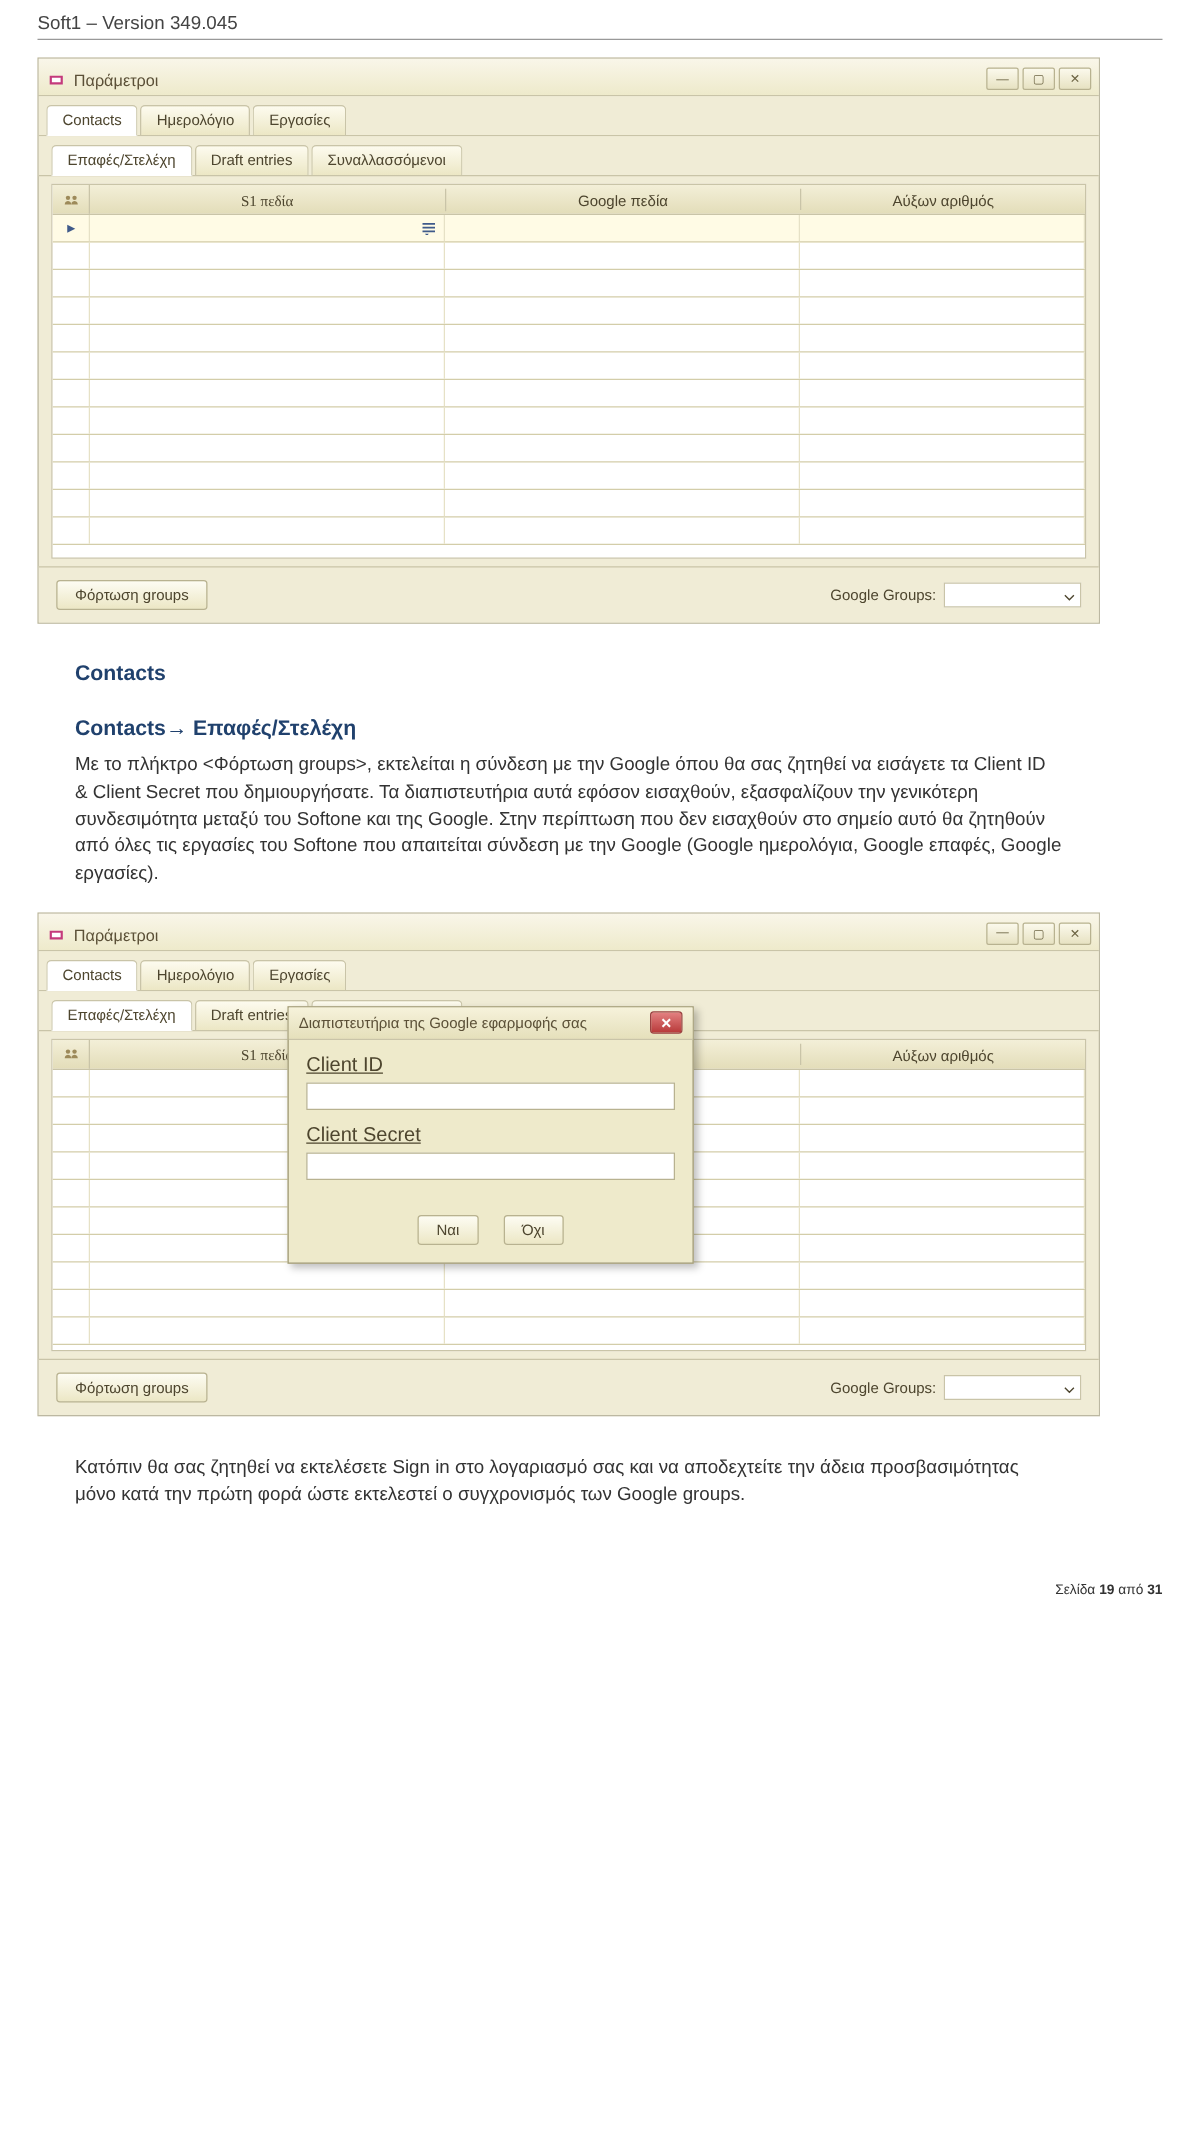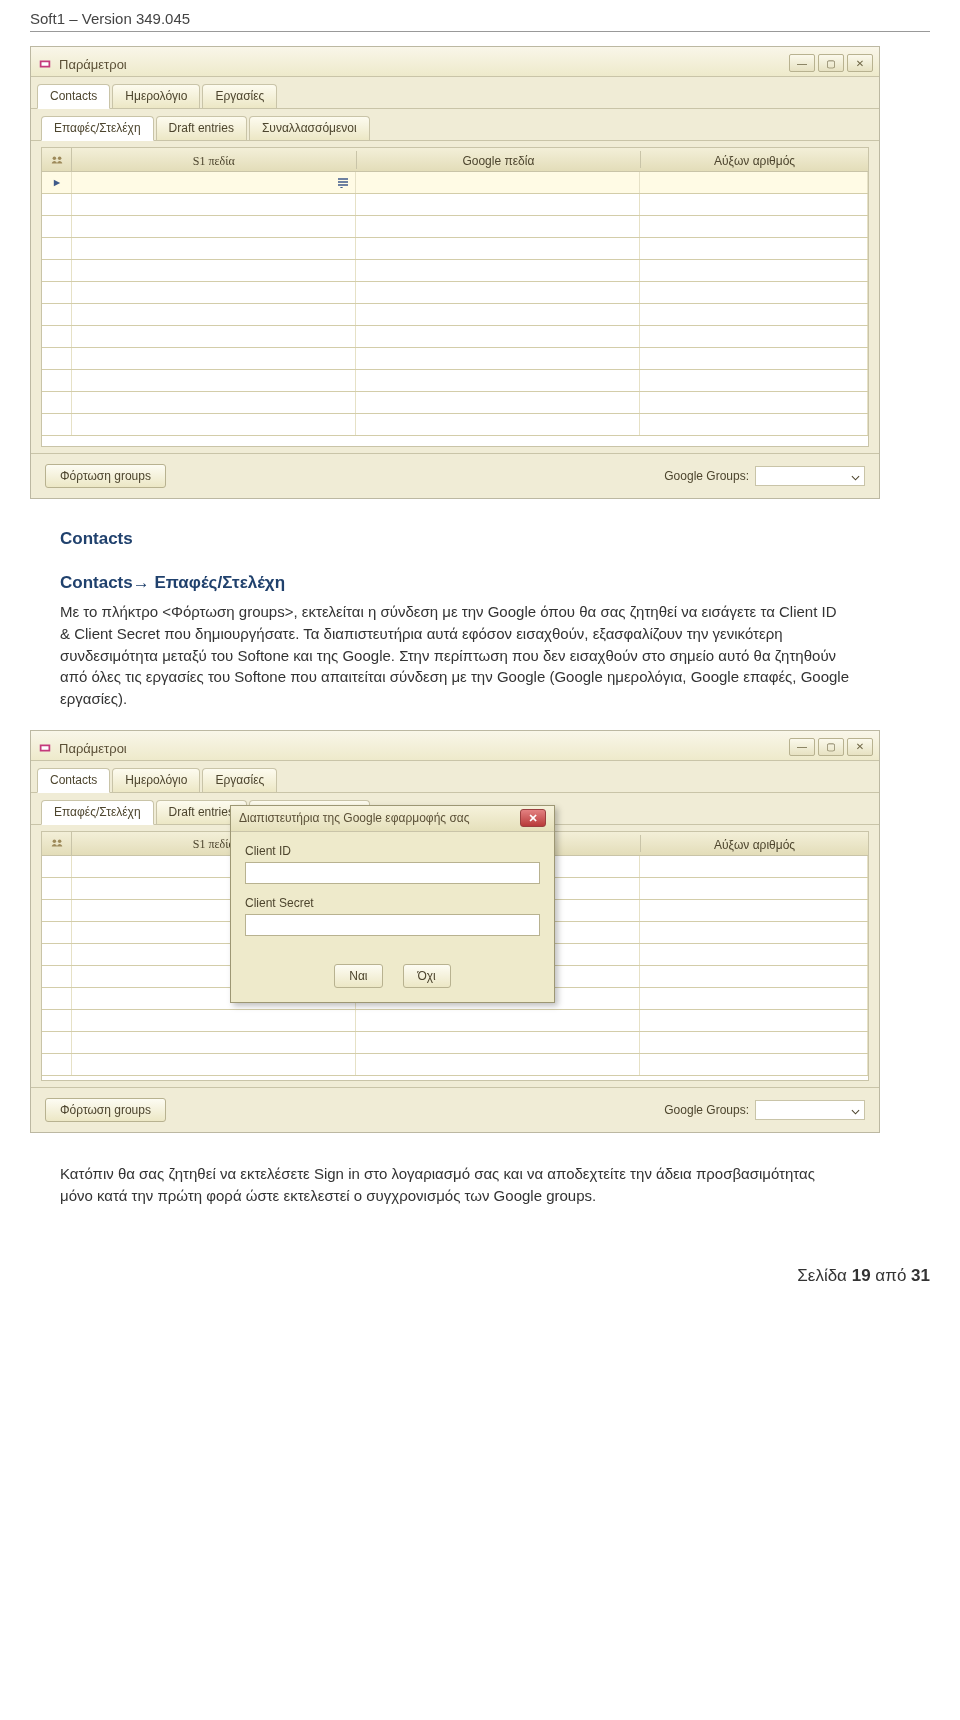--- a/index.html
+++ b/index.html
@@ -178,36 +178,36 @@
     width: 26px; height: 18px;
     border: 1px solid #9a4040;
     border-radius: 3px;
     background: linear-gradient(#e38181, #b83a3a);
     color: #fff;
     display:flex; align-items:center; justify-content:center;
     font-size: 11px; font-weight: bold;
     cursor: pointer;
   }
   .dlg-body { padding: 12px 14px 8px; }
-  .dlg-label { font-size: 12px; color: #4d452e; margin-bottom: 4px; }
+  .dlg-label { font-size: 16px; color: #4d452e; margin-bottom: 4px; text-decoration: underline; }
   .dlg-input {
     width: 100%; height: 22px;
     border: 1px solid #b8b290;
     background: #fff;
     margin-bottom: 12px;
   }
   .dlg-buttons {
     display: flex; justify-content: center; gap: 20px;
     padding: 8px 0 14px;
   }
   .grid-area-short { height: 250px; }
   .window-wrap2 { position: relative; width: 850px; }
   .page-footer {
     text-align: right;
-    font-size: 17px;
+    font-size: 11px;
     color: #333;
     margin-top: 60px;
   }
   .page-footer b { font-weight: bold; }
 </style>
 </head>
 <body>
 
 <div class="page-header">Soft1 – Version 349.045</div>
 

